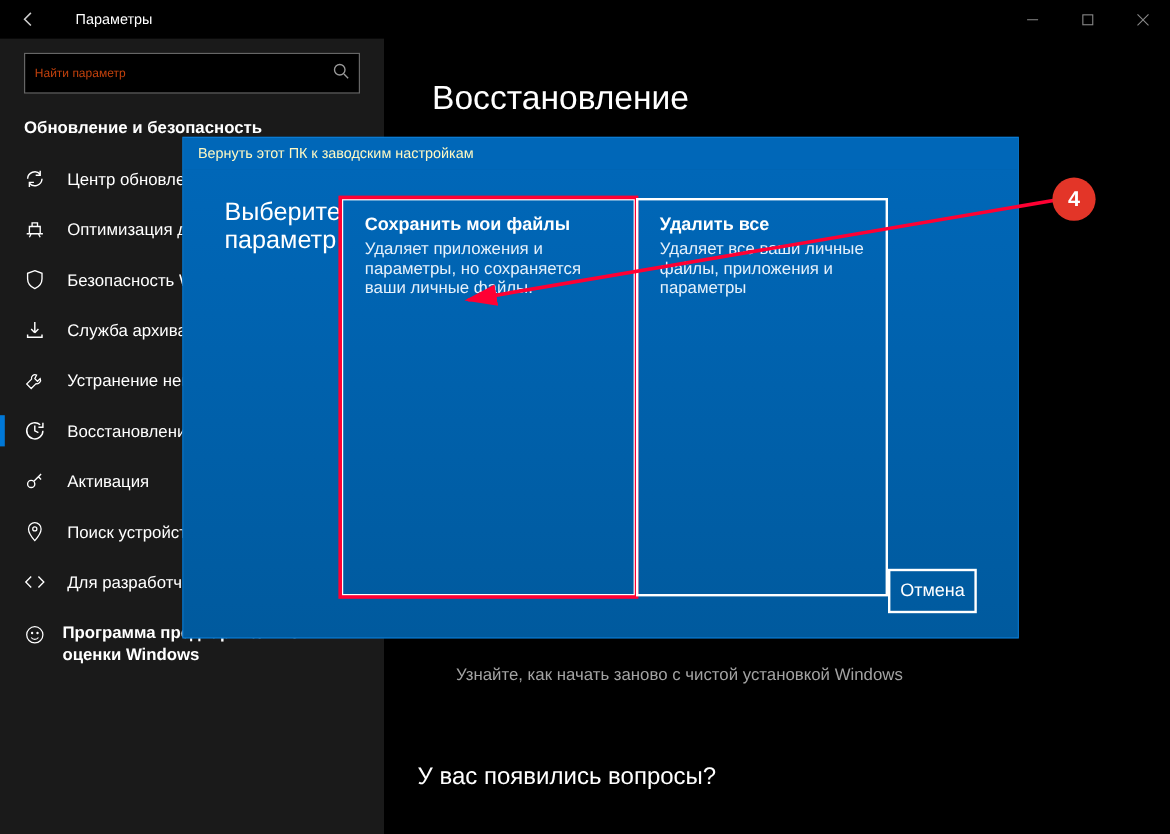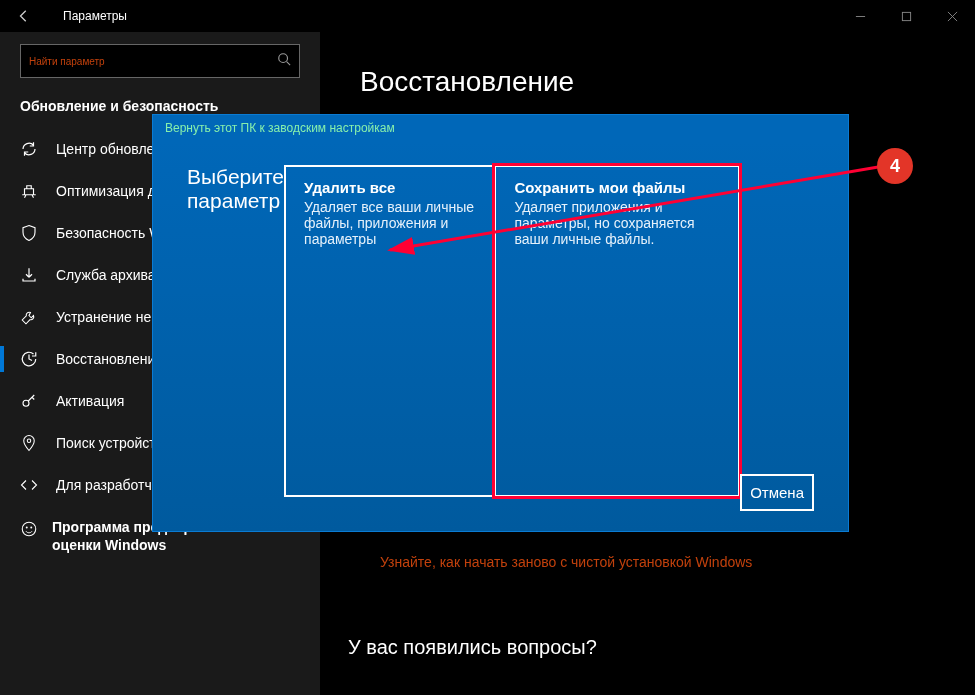--- a/index.html
+++ b/index.html
@@ -87,21 +87,21 @@
 .content {
   flex: 1;
   background: #000;
   padding: 34px 40px;
   position: relative;
 }
 .content h1 {
   font-size: 28px; font-weight: 400;
 }
 .help-link {
-  color: #c2410c; font-size: 14px;
+  color: #a3a3a3; font-size: 14px;
   margin-top: 520px;
   display: block;
   position: absolute;
   top: 554px; left: 380px;
   margin: 0;
 }
 .question {
   position: absolute;
   left: 348px; top: 636px;
   font-size: 20px; font-weight: 400;
@@ -109,21 +109,21 @@
 
 .modal {
   position: absolute;
   left: 152px; top: 114px;
   width: 697px; height: 418px;
   background: #005a9e;
   border: 1px solid #0a7bd3;
 }
 .modal-header {
   background: #0067b8;
-  color: #86efac;
+  color: #fef9c3;
   font-size: 12px;
   padding: 6px 12px;
 }
 .modal-body {
   padding: 24px 34px 20px 34px;
   height: calc(100% - 26px);
   display: flex; flex-direction: row;
   background: linear-gradient(#0067b8, #005a9e);
 }
 .modal-title {
@@ -309,27 +309,27 @@
   </div>
 </div>
 
 <a class="help-link">Узнайте, как начать заново с чистой установкой Windows</a>
 <div class="question">У вас появились вопросы?</div>
 
 <div class="modal">
   <div class="modal-header">Вернуть этот ПК к заводским настройкам</div>
   <div class="modal-body">
     <div class="modal-title">Выберите параметр</div>
+    <div class="option highlight">
+      <div class="opt-title">Сохранить мои файлы</div>
+      <div class="opt-desc">Удаляет приложения и параметры, но сохраняется ваши личные файлы.</div>
+    </div>
     <div class="option second">
       <div class="opt-title">Удалить все</div>
       <div class="opt-desc">Удаляет все ваши личные файлы, приложения и параметры</div>
-    </div>
-    <div class="option highlight">
-      <div class="opt-title">Сохранить мои файлы</div>
-      <div class="opt-desc">Удаляет приложения и параметры, но сохраняется ваши личные файлы.</div>
     </div>
     <div class="modal-footer">
       <div class="cancel-btn">Отмена</div>
     </div>
   </div>
 </div>
 
 <svg class="arrow">
   <defs>
     <marker id="ah" markerWidth="10" markerHeight="10" refX="8" refY="3" orient="auto">

